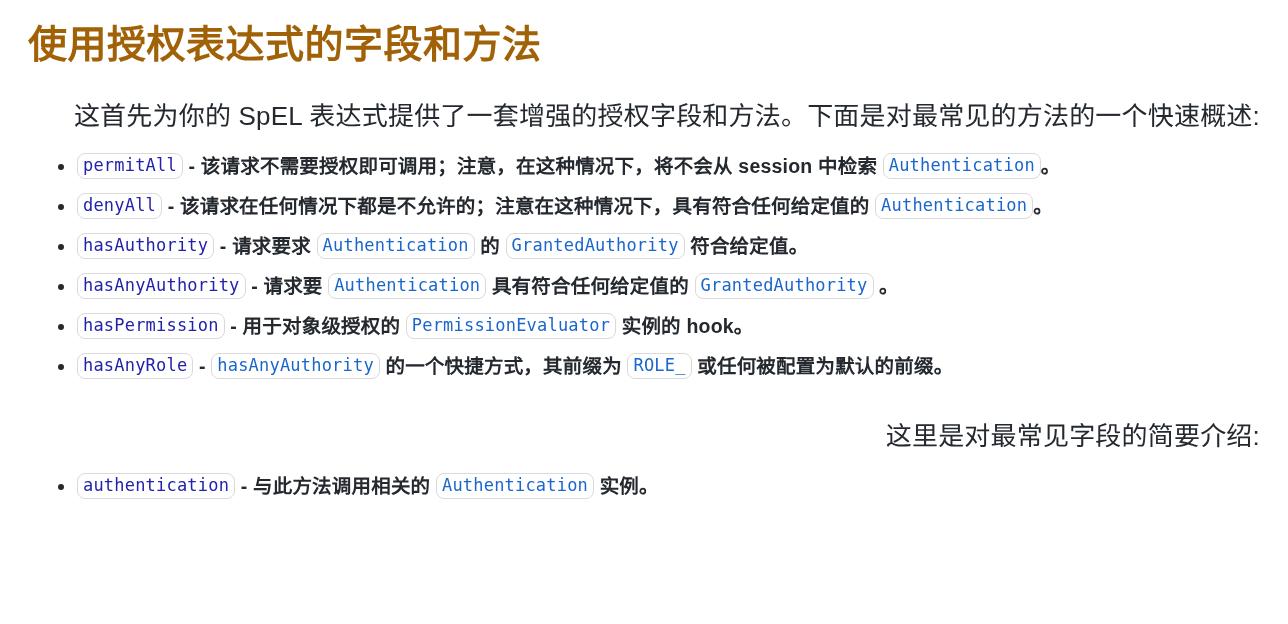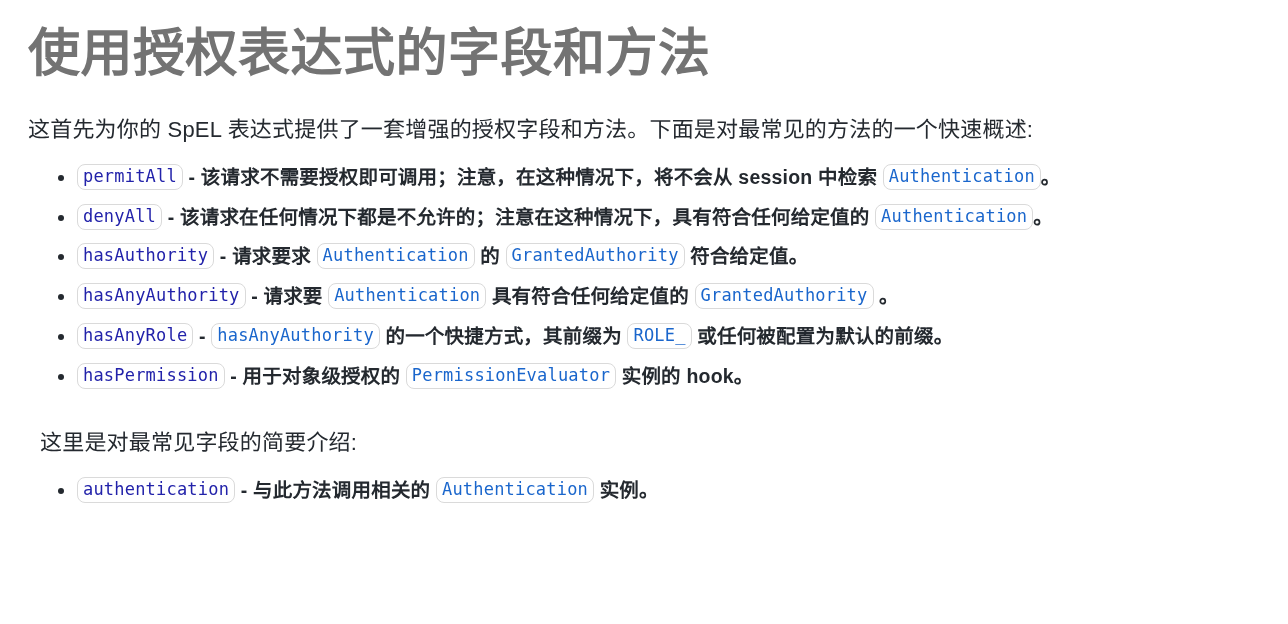--- a/index.html
+++ b/index.html
@@ -15,33 +15,34 @@
     font-family: "Liberation Sans", "DejaVu Sans", sans-serif;
     color: #1f2328;
     -webkit-font-smoothing: antialiased;
   }
   .page {
     padding: 14px 28px 0 28px;
     box-sizing: border-box;
   }
   h1.page-title {
     font-family: "Liberation Sans", "DejaVu Sans", sans-serif;
-    font-size: 52px;
+    font-size: 39px;
     line-height: 1.28;
     font-weight: 700;
     letter-spacing: 0.5px;
     margin: 6px 0 0 0;
-    color: #737373;
+    color: #a16207;
   }
   p.para {
-    font-size: 22px;
+    font-size: 26px;
     line-height: 1.55;
     margin: 26px 0 0 0;
     color: #24292f;
     letter-spacing: 0.2px;
+    text-align: right;
   }
   p.para.second {
     margin-top: 36px;
     margin-left: 12px;
   }
   ul.bullets {
     list-style: none;
     margin: 17px 0 0 0;
     padding: 0;
   }
@@ -91,22 +92,22 @@
 
   <h1 class="page-title">使用授权表达式的字段和方法</h1>
 
   <p class="para">这首先为你的 SpEL 表达式提供了一套增强的授权字段和方法。下面是对最常见的方法的一个快速概述:</p>
 
   <ul class="bullets" id="methods-list">
       <li><code class="c kw">permitAll</code><span class="txt"> - 该请求不需要授权即可调用；注意，在这种情况下，将不会从 session 中检索 </span><code class="c ty">Authentication</code><span class="txt">。</span></li>
       <li><code class="c kw">denyAll</code><span class="txt"> - 该请求在任何情况下都是不允许的；注意在这种情况下，具有符合任何给定值的 </span><code class="c ty">Authentication</code><span class="txt">。</span></li>
       <li><code class="c kw">hasAuthority</code><span class="txt"> - 请求要求 </span><code class="c ty">Authentication</code><span class="txt"> 的 </span><code class="c ty">GrantedAuthority</code><span class="txt"> 符合给定值。</span></li>
       <li><code class="c kw">hasAnyAuthority</code><span class="txt"> - 请求要 </span><code class="c ty">Authentication</code><span class="txt"> 具有符合任何给定值的 </span><code class="c ty">GrantedAuthority</code><span class="txt"> 。</span></li>
+      <li><code class="c kw">hasPermission</code><span class="txt"> - 用于对象级授权的 </span><code class="c ty">PermissionEvaluator</code><span class="txt"> 实例的 hook。</span></li>
       <li><code class="c kw">hasAnyRole</code><span class="txt"> - </span><code class="c ty">hasAnyAuthority</code><span class="txt"> 的一个快捷方式，其前缀为 </span><code class="c ty">ROLE_</code><span class="txt"> 或任何被配置为默认的前缀。</span></li>
-      <li><code class="c kw">hasPermission</code><span class="txt"> - 用于对象级授权的 </span><code class="c ty">PermissionEvaluator</code><span class="txt"> 实例的 hook。</span></li>
     </ul>
 
   <p class="para second">这里是对最常见字段的简要介绍:</p>
 
   <ul class="bullets" id="fields-list">
       <li><code class="c kw">authentication</code><span class="txt"> - 与此方法调用相关的 </span><code class="c ty">Authentication</code><span class="txt"> 实例。</span></li>
     </ul>
 
 </div>
 

